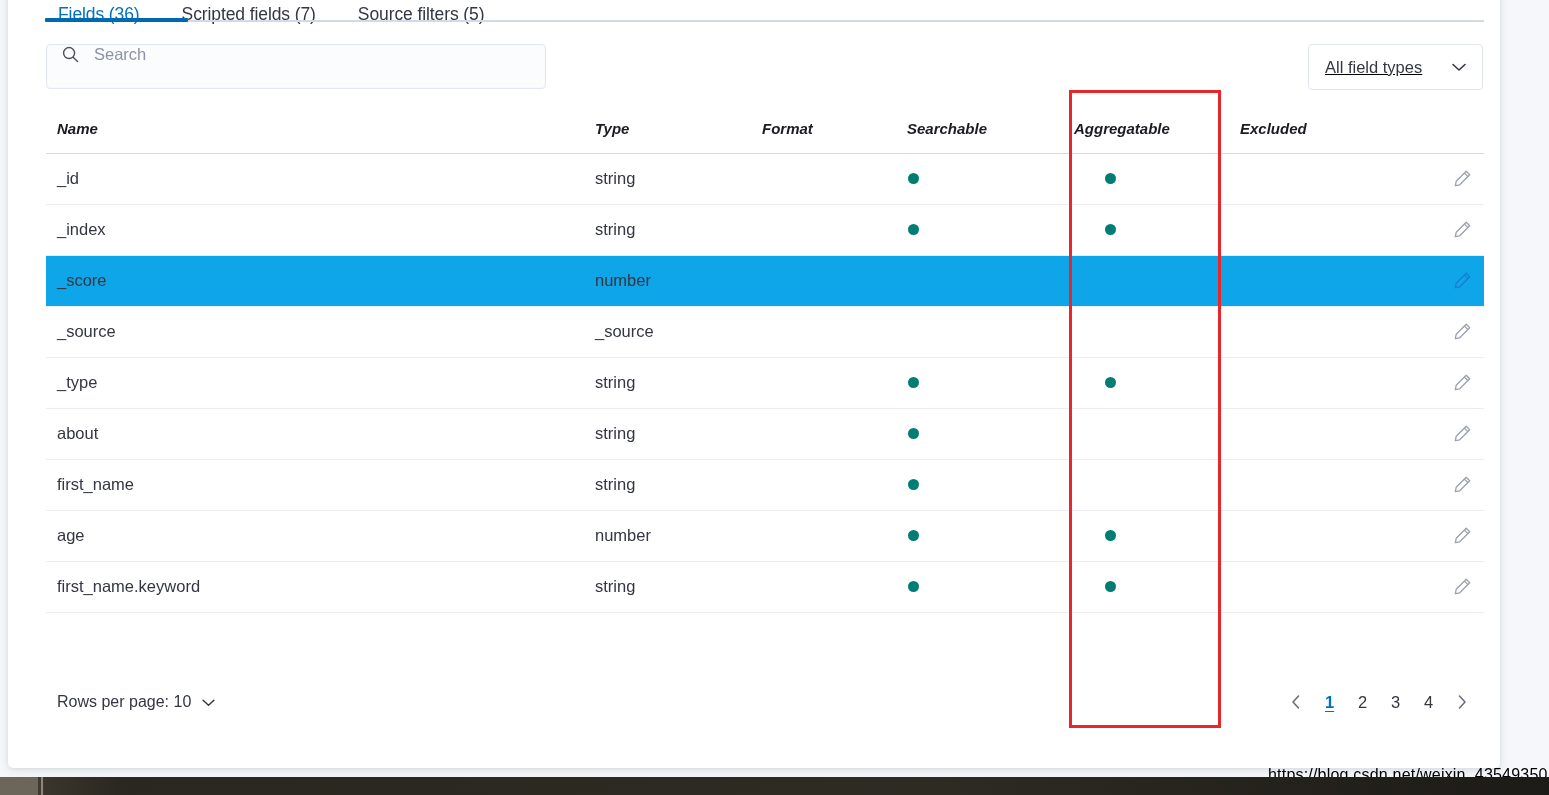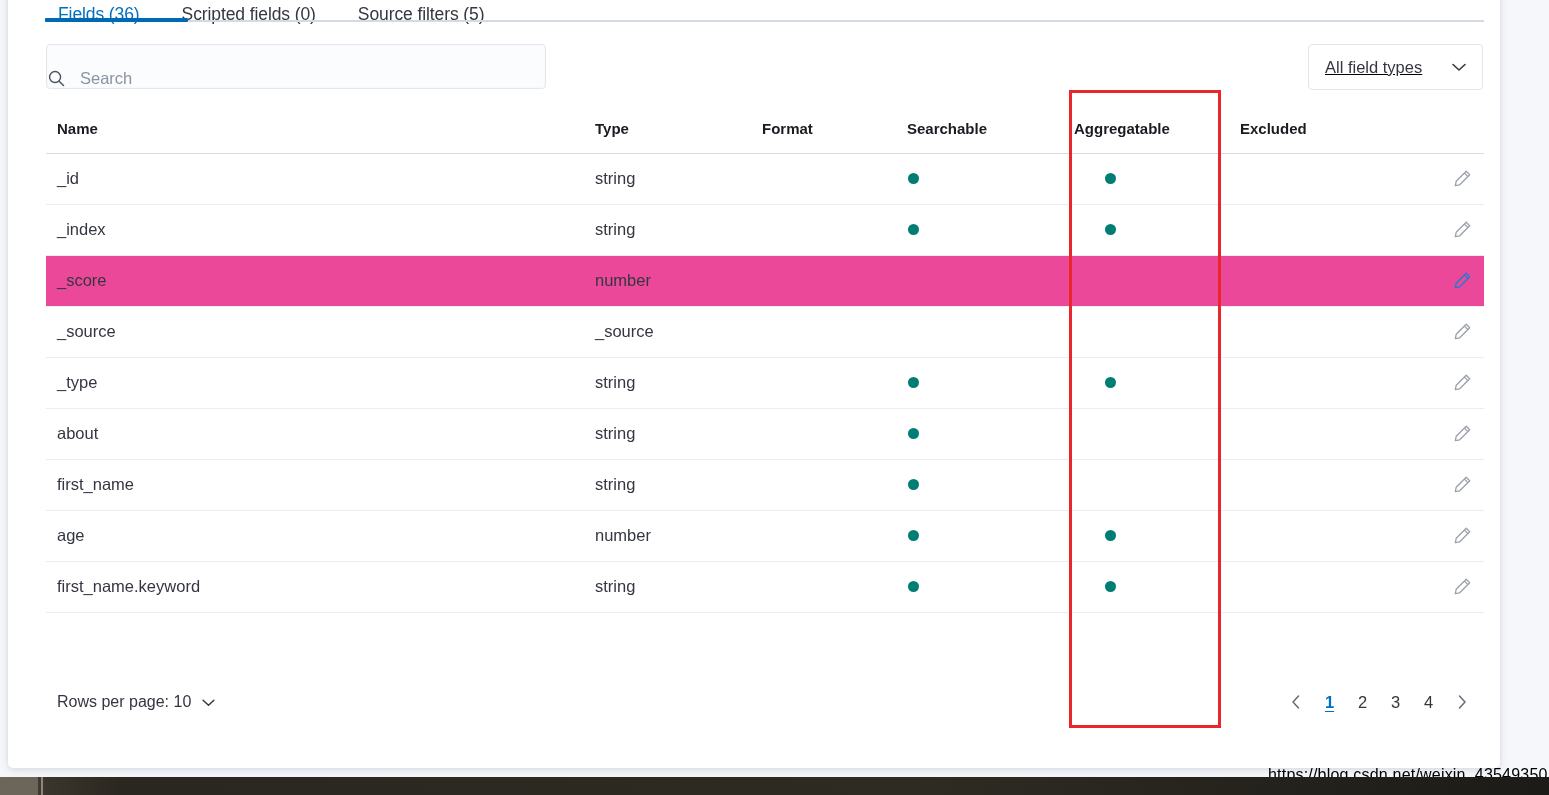--- a/index.html
+++ b/index.html
@@ -77,21 +77,22 @@
   .search-box {
     position: absolute;
     left: 38px;
     top: 66px;
     width: 500px;
     height: 45px;
     background: #fbfcfd;
     border: 1px solid #e3e7ef;
     border-radius: 4px;
     display: flex;
-    align-items: flex-end;
+    align-items: flex-start;
+    padding-left: 14px;
     box-shadow: inset 0 0 0 1px rgba(0,0,0,0.01);
   }
   .search-icon {
     width: 19px; height: 19px;
     flex: 0 0 19px;
     margin-right: 14px;
     color: #4b5260;
     display: flex; align-items: center; justify-content: center;
   }
   .search-input {
@@ -142,30 +143,31 @@
   }
   .tbl th {
     text-align: left;
     font-size: 15px;
     font-weight: bold;
     color: #1a1c21;
     padding: 0 0 16px 0;
     border-bottom: 1px solid #d6dbe4;
     vertical-align: bottom;
     height: 41px;
+    font-style: italic;
   }
   .tbl td {
     font-size: 16.5px;
     color: #343741;
     padding: 0;
     height: 51px;
     border-bottom: 1px solid #eaedf3;
     vertical-align: middle;
   }
-  .tbl tr.hl td { background: #ec4899; }
+  .tbl tr.hl td { background: #0ea5e9; }
   .tbl tr:last-child td { border-bottom: 1px solid #eaedf3; }
 
   .c-name   { width: 549px; padding-left: 11px !important; }
   .c-type   { width: 167px; }
   .c-format { width: 145px; }
   .c-search { width: 167px; }
   .c-agg    { width: 166px; }
   .c-excl   { width: 155px; }
   .c-act    { width: 89px; }
 
@@ -287,21 +289,21 @@
 </style>
 </head>
 <body>
 
 <div class="page">
 
   <div class="card">
 
     <div class="tabs">
       <button class="tab active">Fields (36)</button>
-      <button class="tab">Scripted fields (0)</button>
+      <button class="tab">Scripted fields (7)</button>
       <button class="tab">Source filters (5)</button>
     </div>
     <div class="tabs-rule"></div>
     <div class="tab-underline"></div>
 
     <div class="search-box">
       <span class="search-icon">
         <svg viewBox="0 0 20 20" width="19" height="19" fill="none" stroke="currentColor" stroke-width="1.5">
           <circle cx="8.5" cy="8.5" r="5.8"></circle>
           <line x1="12.8" y1="12.8" x2="17.4" y2="17.4" stroke-linecap="round"></line>

